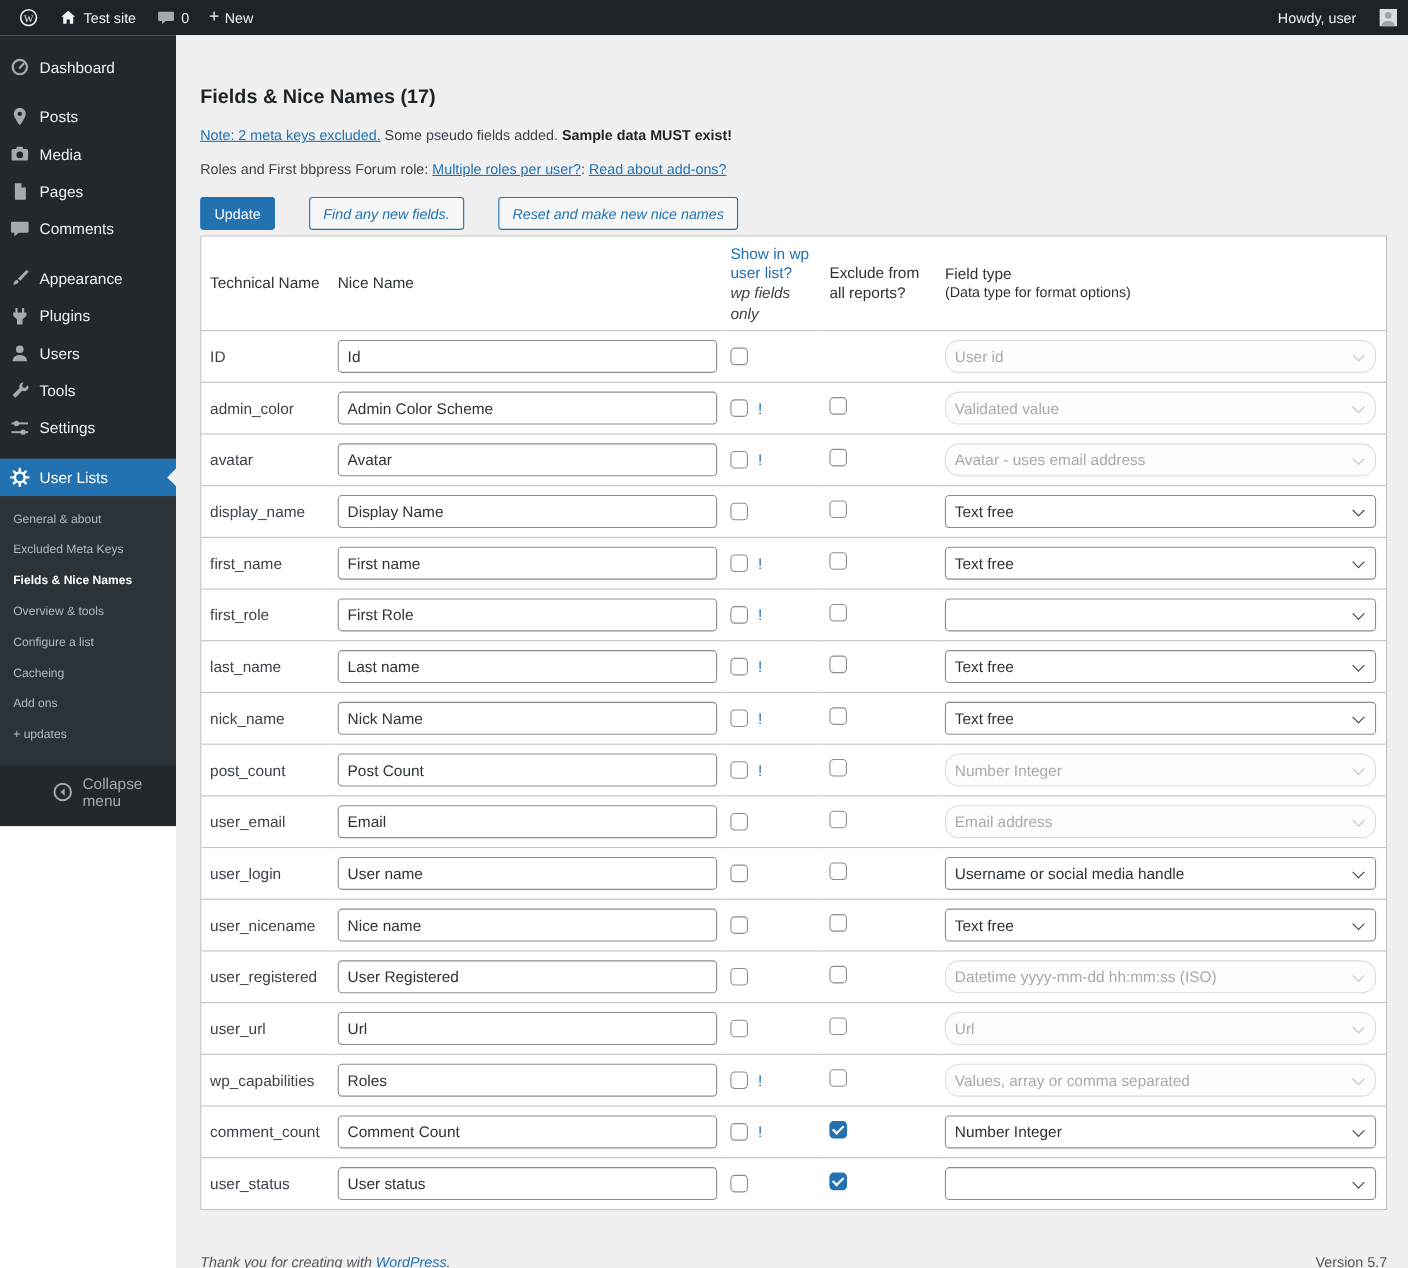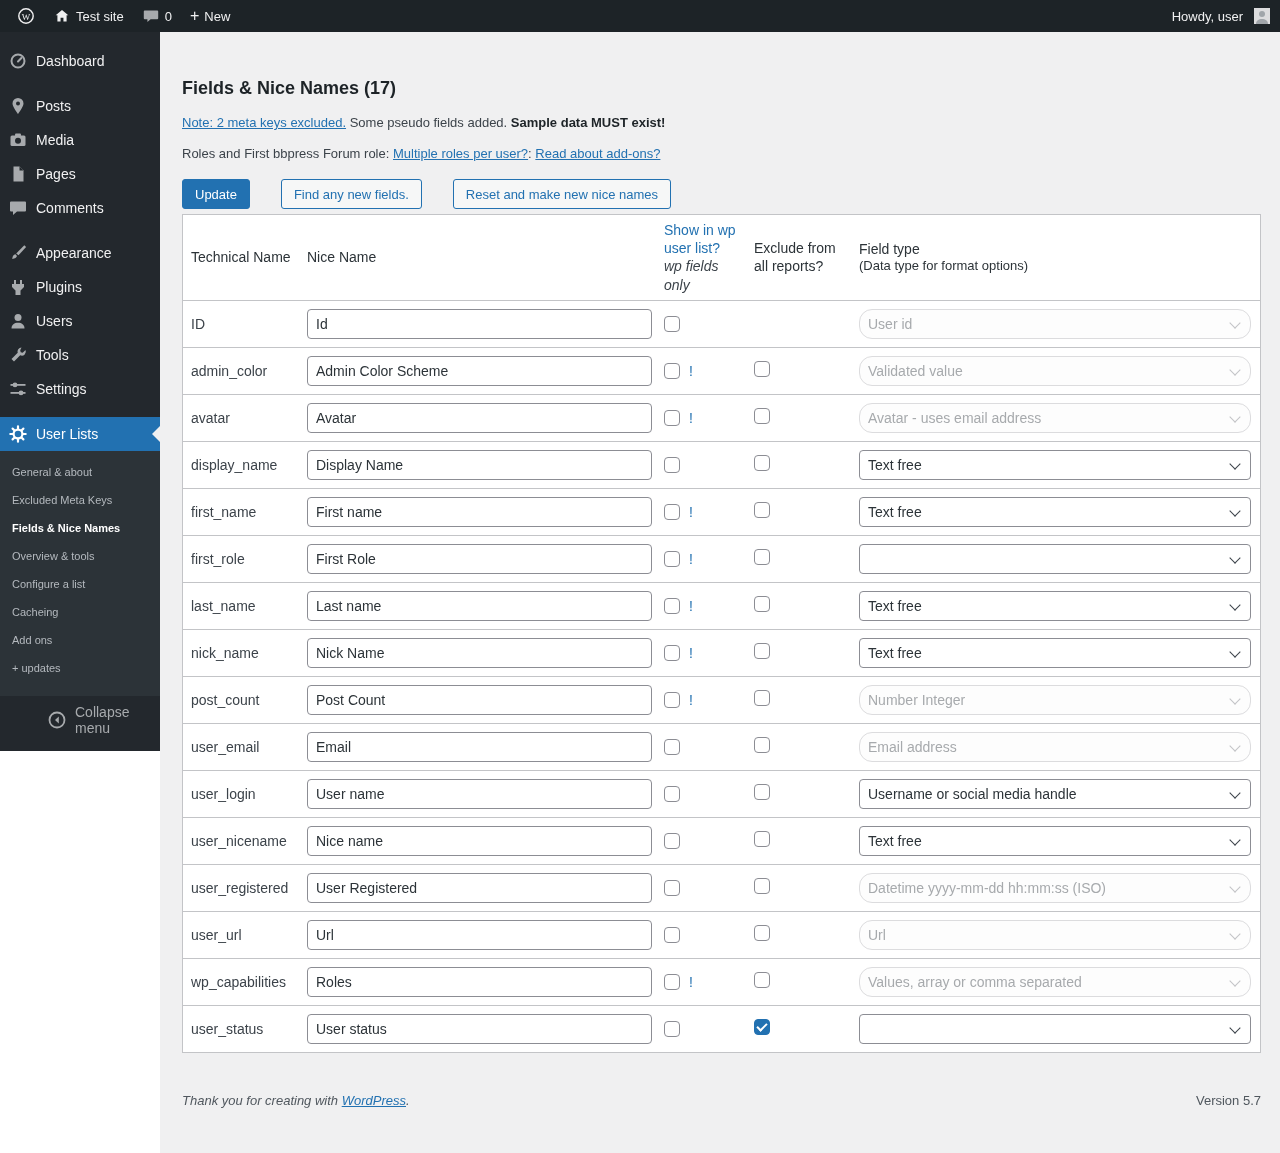--- a/index.html
+++ b/index.html
@@ -4,21 +4,21 @@
 <style>
   * { box-sizing: border-box; margin: 0; padding: 0; }
   html,body { width:1280px; height:1153px; overflow:hidden; }
   body { font-family:"Liberation Sans", sans-serif; font-size:13px; color:#3c434a; background:#fff; }
 
   
   .admin-bar { height:32px; background:#1d2327; color:#f0f0f1; display:flex; align-items:center; padding:0 10px 0 8px; }
   .ab-item { display:flex; align-items:center; gap:5px; padding:0 9px; height:32px; cursor:pointer; font-size:13px; color:#f0f0f1; }
   .ab-icon { width:18px; height:18px; display:flex; }
   .ab-icon svg { width:100%; height:100%; }
-  .ab-right { margin-left:auto; display:flex; align-items:center; gap:11px; }
+  .ab-right { margin-left:auto; display:flex; align-items:center; gap:21px; }
   .avatar { width:16px; height:16px; display:block; }
 
   
   .layout { display:flex; height:1121px; }
   .sidebar { width:160px; flex:none; background:#fff; }
   .menu { background:#23282d; padding:12px 0 14px; }
   .menu-item { height:34px; display:flex; align-items:center; gap:8px; padding:0 8px; font-size:14px; color:#f0f0f1; cursor:pointer; position:relative; }
   .menu-item .micon { width:20px; height:20px; color:#a7aaad; flex:none; display:flex; }
   .micon svg { width:100%; height:100%; }
   .menu-item.active { background:#2271b1; color:#ffffff; }
@@ -34,21 +34,21 @@
   
   .content { flex:1; background:#f0f0f1; padding:46px 21px 0 22px; }
   .page-title { font-size:18px; font-weight:bold; color:#1d2327; }
   .note-line { margin-top:16px; color:#3c434a; }
   .note-line .bold { font-weight:bold; color:#1d2327; }
   .roles-line { margin-top:16px; color:#3c434a; }
   a.wp-link { color:#2271b1; text-decoration:underline; cursor:pointer; }
   .btn-row { margin-top:18px; display:flex; gap:31px; }
   .btn { height:30px; padding:0 12px; font-size:13px; font-family:inherit; border-radius:3px; border:1px solid #2271b1; cursor:pointer; }
   .btn-primary { background:#2271b1; color:#fff; }
-  .btn-secondary { background:#f6f7f7; color:#2271b1; }
+  .btn-secondary { background:#f6f7f7; color:#2271b1;font-style:italic; }
 
   
   .table-wrap { margin-top:5px; background:#fff; border:1px solid #c3c4c7; }
   table { border-collapse:collapse; width:100%; table-layout:fixed; }
   thead tr { height:82px; }
   th { text-align:left; font-weight:normal; font-size:14px; color:#2c3338; vertical-align:middle; padding:6px 4px 6px 8px; line-height:1.3; }
   thead { border-bottom:1px solid #c3c4c7; }
   th a.hdr-link { color:#2271b1; text-decoration:none; cursor:pointer; }
   .hdr-note { font-style:italic; color:#3c434a; }
   .hdr-sub { font-size:13px; }
@@ -541,20 +541,37 @@
     </td>
     <td><span class="cb" role="checkbox"></span></td>
     <td>
       <span class="select-wrap disabled">
         <select class="field-select" disabled=""><option>Values, array or comma separated</option></select>
         <span></span>
       </span>
     </td>
   </tr>
             <tr>
+    <td><span class="tech">comment_count</span></td>
+    <td><input type="text" class="nice-input" value="Comment Count" style=""></td>
+    <td>
+      <span class="cbcell">
+        <span class="cb" role="checkbox"></span>
+        <span class="bang">!</span>
+      </span>
+    </td>
+    <td><span class="cb checked" role="checkbox"></span></td>
+    <td>
+      <span class="select-wrap">
+        <select class="field-select"><option>Number Integer</option></select>
+        <span></span>
+      </span>
+    </td>
+  </tr>
+            <tr>
     <td><span class="tech">user_status</span></td>
     <td><input type="text" class="nice-input" value="User status" style=""></td>
     <td>
       <span class="cbcell">
         <span class="cb" role="checkbox"></span>
 
       </span>
     </td>
     <td><span class="cb checked" role="checkbox"></span></td>
     <td>

